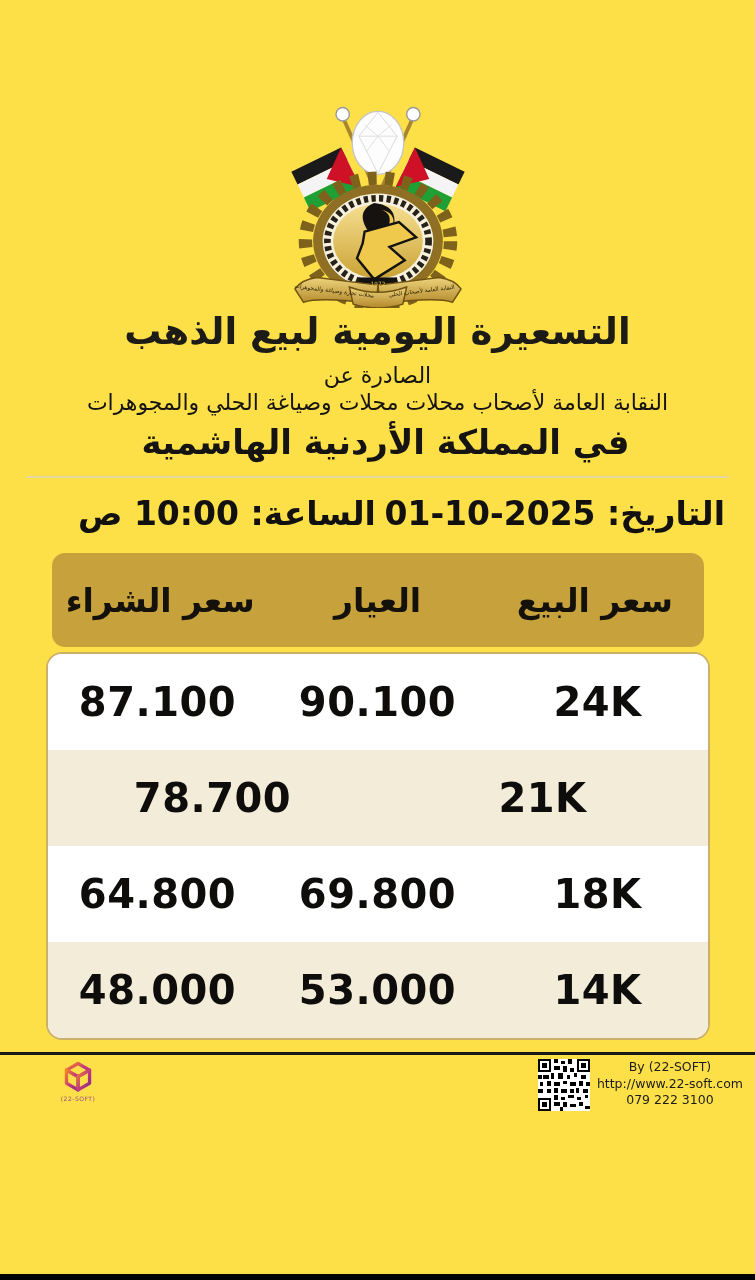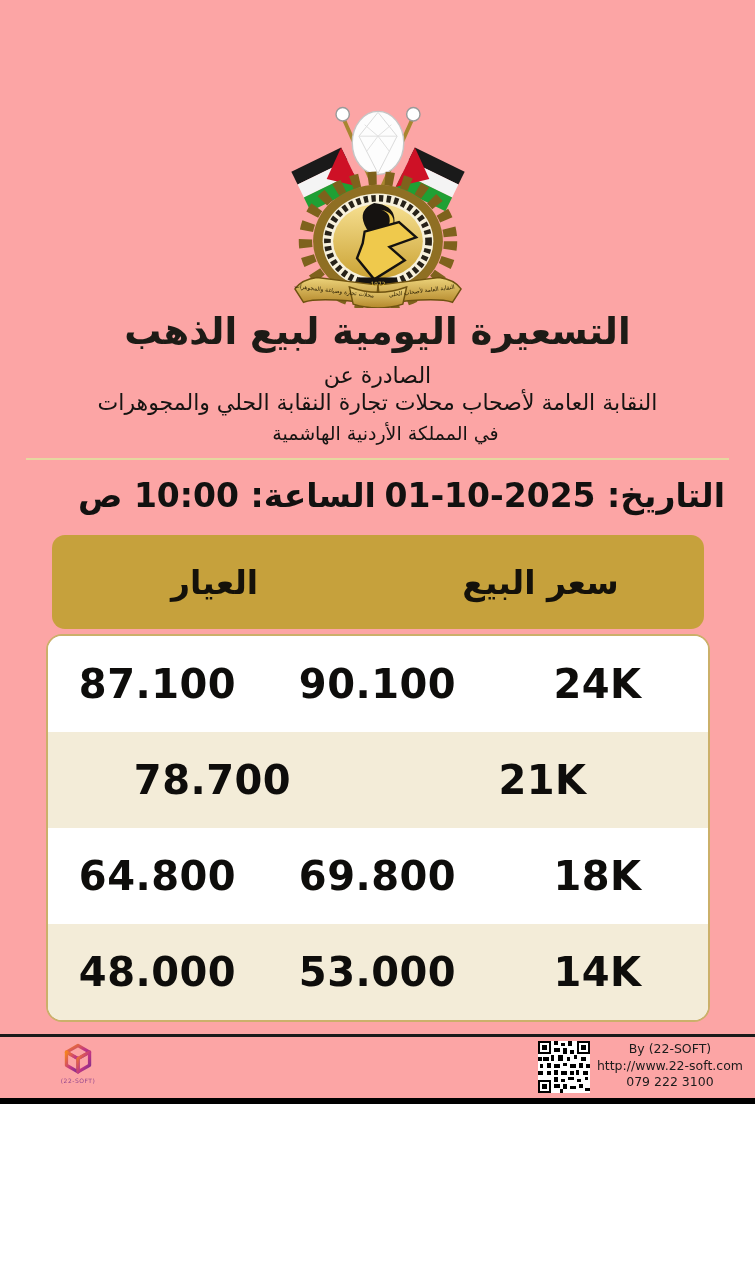--- a/index.html
+++ b/index.html
@@ -1,30 +1,30 @@
 <!DOCTYPE html>
 <html lang="ar" style="--gold: #C6A13C; --beige: #F3ECD8; --tbl-border: #CBB06A; --hairline: #E6D7A0;"><head>
 <meta charset="utf-8">
 <style>
   * { margin:0; padding:0; box-sizing:border-box; }
   html,body { background:#ffffff; }
   .page {
-    position:relative; width:755px; height:1104px; margin:0 auto;
-    background:#fca5a5; overflow:hidden;
+    position:relative; width:755px; height:1280px; margin:0 auto;
+    background:#fde047; overflow:hidden;
     font-family:"DejaVu Sans", sans-serif; color:#171513;
   }
   
   .emblem { display:block; margin:98px auto 0; width:192px; height:210px; }
   
   .doc-title { margin-top:2px; text-align:center; direction:rtl;
     font-size:37px; font-weight:700; color:#1d1b16; }
   .issued-by { margin-top:10px; text-align:center; direction:rtl; font-size:22px; color:#161412; }
   .org-line  { margin-top:2px; text-align:center; direction:rtl; font-size:22px; color:#161412; }
   .country-line { margin-top:7px; text-align:center; direction:rtl;
-    font-size:19px; font-weight:400; color:#161412;margin-left:16px; }
+    font-size:34px; font-weight:700; color:#161412;margin-left:16px; }
   .gold-hairline { margin:14px auto 0; width:93%; height:2px;
     background:var(--hairline,#E6D7A0); border:0; }
   
   .meta-row { margin-top:16px; direction:rtl; display:flex;
     justify-content:space-between; padding:0 30px 0 78px;
     font-size:33px; font-weight:700; color:#121110; }
   .meta-item { white-space:nowrap; }
   .meta-value { unicode-bidi:embed; }
   
   .table-wrap { width:664px; margin:20px auto 0; }
@@ -127,39 +127,40 @@
       <path d="M100 196 L164 188 Q180 190 187 200 L178 214 Q160 208 102 216 Z" fill="url(#goldg2)" stroke="#6E5210" stroke-width="1.5"></path>
       <path d="M70 198 Q100 209 130 198 L126 216 Q100 224 74 216 Z" fill="url(#goldg2)" stroke="#6E5210" stroke-width="1.5"></path>
       <text x="54" y="204" font-size="6" text-anchor="middle" fill="#2e2206" transform="rotate(7 54 204)">محلات تجارة وصياغة والمجوهرات</text>
       <text x="146" y="204" font-size="6" text-anchor="middle" fill="#2e2206" transform="rotate(-7 146 204)">النقابة العامة لأصحاب الحلي</text>
       <text x="100" y="197" font-size="6" text-anchor="middle" fill="#E8C34A">1972</text>
     </g>
   </svg>
 
   <div class="doc-title">التسعيرة اليومية لبيع الذهب</div>
   <div class="issued-by">الصادرة عن</div>
-  <div class="org-line">النقابة العامة لأصحاب محلات تجارة النقابة الحلي والمجوهرات</div>
+  <div class="org-line">النقابة العامة لأصحاب محلات محلات وصياغة الحلي والمجوهرات</div>
   <div class="country-line">في المملكة الأردنية الهاشمية</div>
   <div class="gold-hairline"></div>
 
   <div class="meta-row">
     <div class="meta-item">
       <span>التاريخ:</span>
       <span class="meta-value" dir="ltr">01-10-2025</span>
     </div>
     <div class="meta-item">
       <span>الساعة:</span>
       <span class="meta-value">10:00 ص</span>
     </div>
   </div>
 
   <div class="table-wrap">
     <div class="table-header">
       <div class="th-cell">سعر البيع</div>
       <div class="th-cell">العيار</div>
+      <div class="th-cell">سعر الشراء</div>
     </div>
     <div class="table-body">
       <div class="price-row">
         <div class="td-cell">24K</div>
         <div class="td-cell">90.100</div>
         <div class="td-cell">87.100</div>
       </div>
       <div class="price-row">
         <div class="td-cell">21K</div>
         <div class="td-cell">78.700</div>

